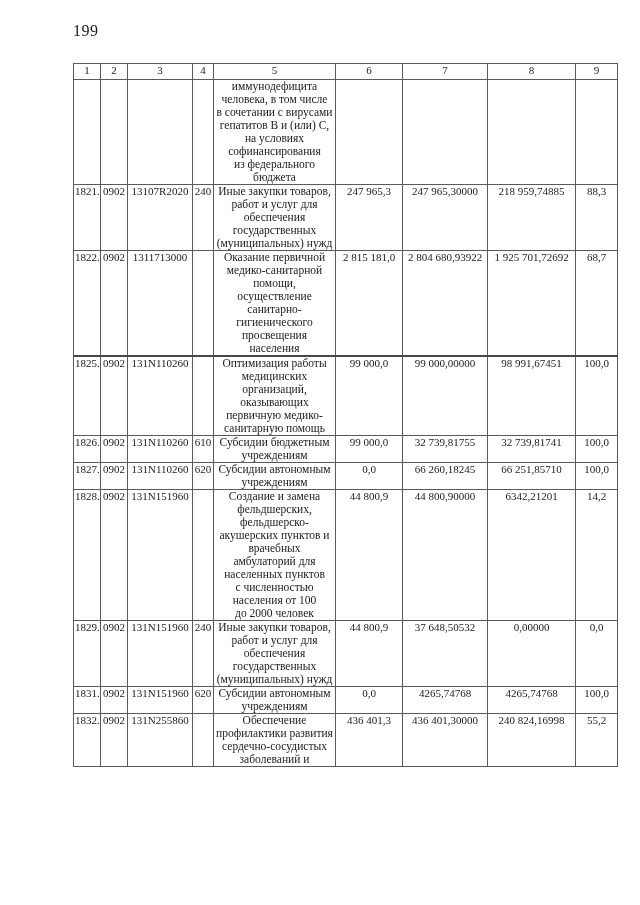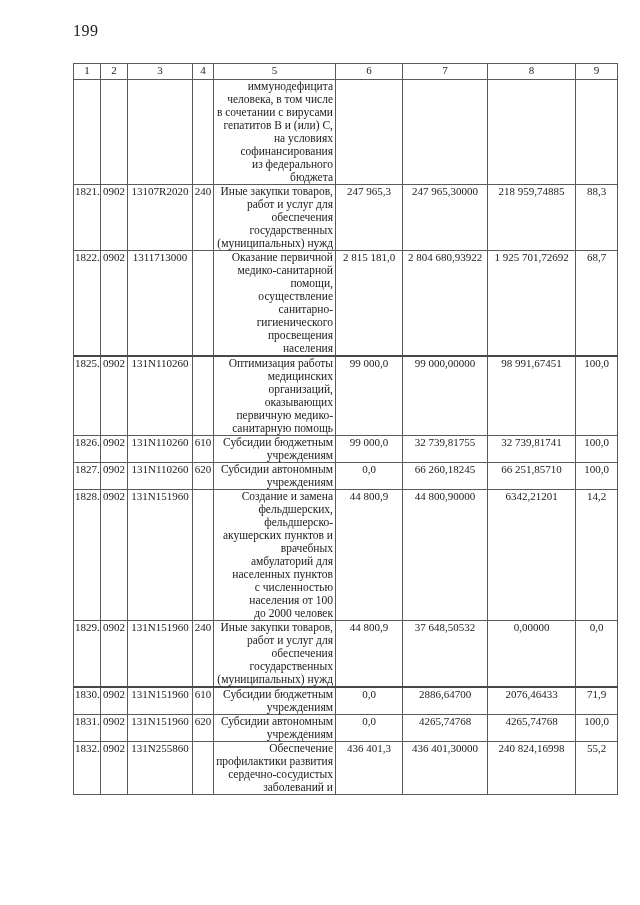--- a/index.html
+++ b/index.html
@@ -44,21 +44,21 @@
   .budget th {
     height: 15px;
     text-align: center;
     padding: 0;
   }
   .budget td.c1, .budget td.c2, .budget td.c3, .budget td.c4 {
     text-align: center;
     white-space: nowrap;
   }
   .budget td.c5 {
-    text-align: right;
+    text-align: center;
     font-size: 11.5px;
     padding: 0 2px;
     white-space: pre-line;
   }
   .budget td.c6, .budget td.c7, .budget td.c8, .budget td.c9 {
     text-align: center;
     white-space: nowrap;
   }
   .budget tr.sep td {
     border-top: 2.5px solid #474747;
@@ -214,32 +214,20 @@
         <td class="c5">Иные закупки товаров,
 работ и услуг для
 обеспечения
 государственных
 (муниципальных) нужд</td>
         <td class="c6">44 800,9</td>
         <td class="c7">37 648,50532</td>
         <td class="c8">0,00000</td>
         <td class="c9">0,0</td>
       </tr>
-      <tr class="sep">
-        <td class="c1">1830.</td>
-        <td class="c2">0902</td>
-        <td class="c3">131N151960</td>
-        <td class="c4">610</td>
-        <td class="c5">Субсидии бюджетным
-учреждениям</td>
-        <td class="c6">0,0</td>
-        <td class="c7">2886,64700</td>
-        <td class="c8">2076,46433</td>
-        <td class="c9">71,9</td>
-      </tr>
       <tr>
         <td class="c1">1831.</td>
         <td class="c2">0902</td>
         <td class="c3">131N151960</td>
         <td class="c4">620</td>
         <td class="c5">Субсидии автономным
 учреждениям</td>
         <td class="c6">0,0</td>
         <td class="c7">4265,74768</td>
         <td class="c8">4265,74768</td>

